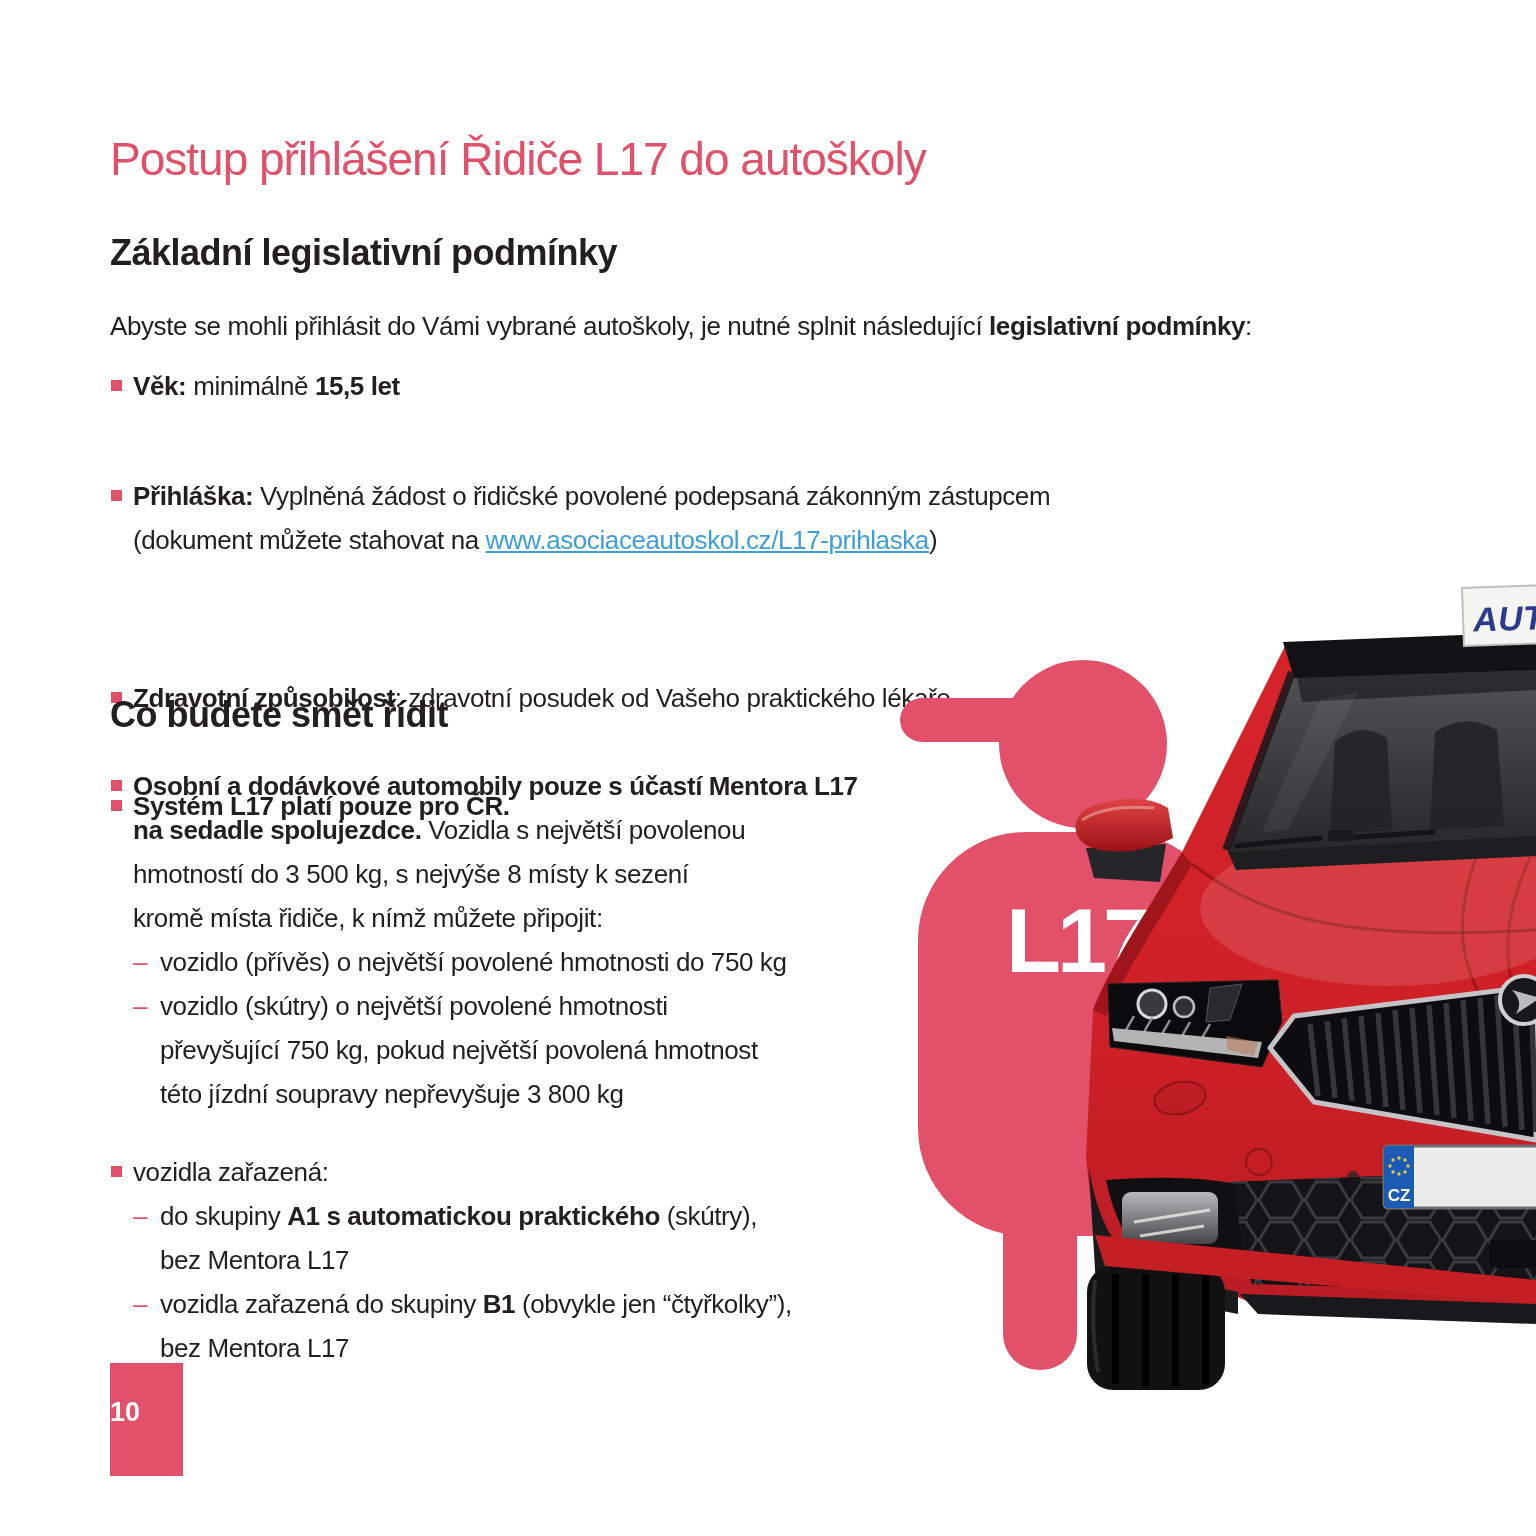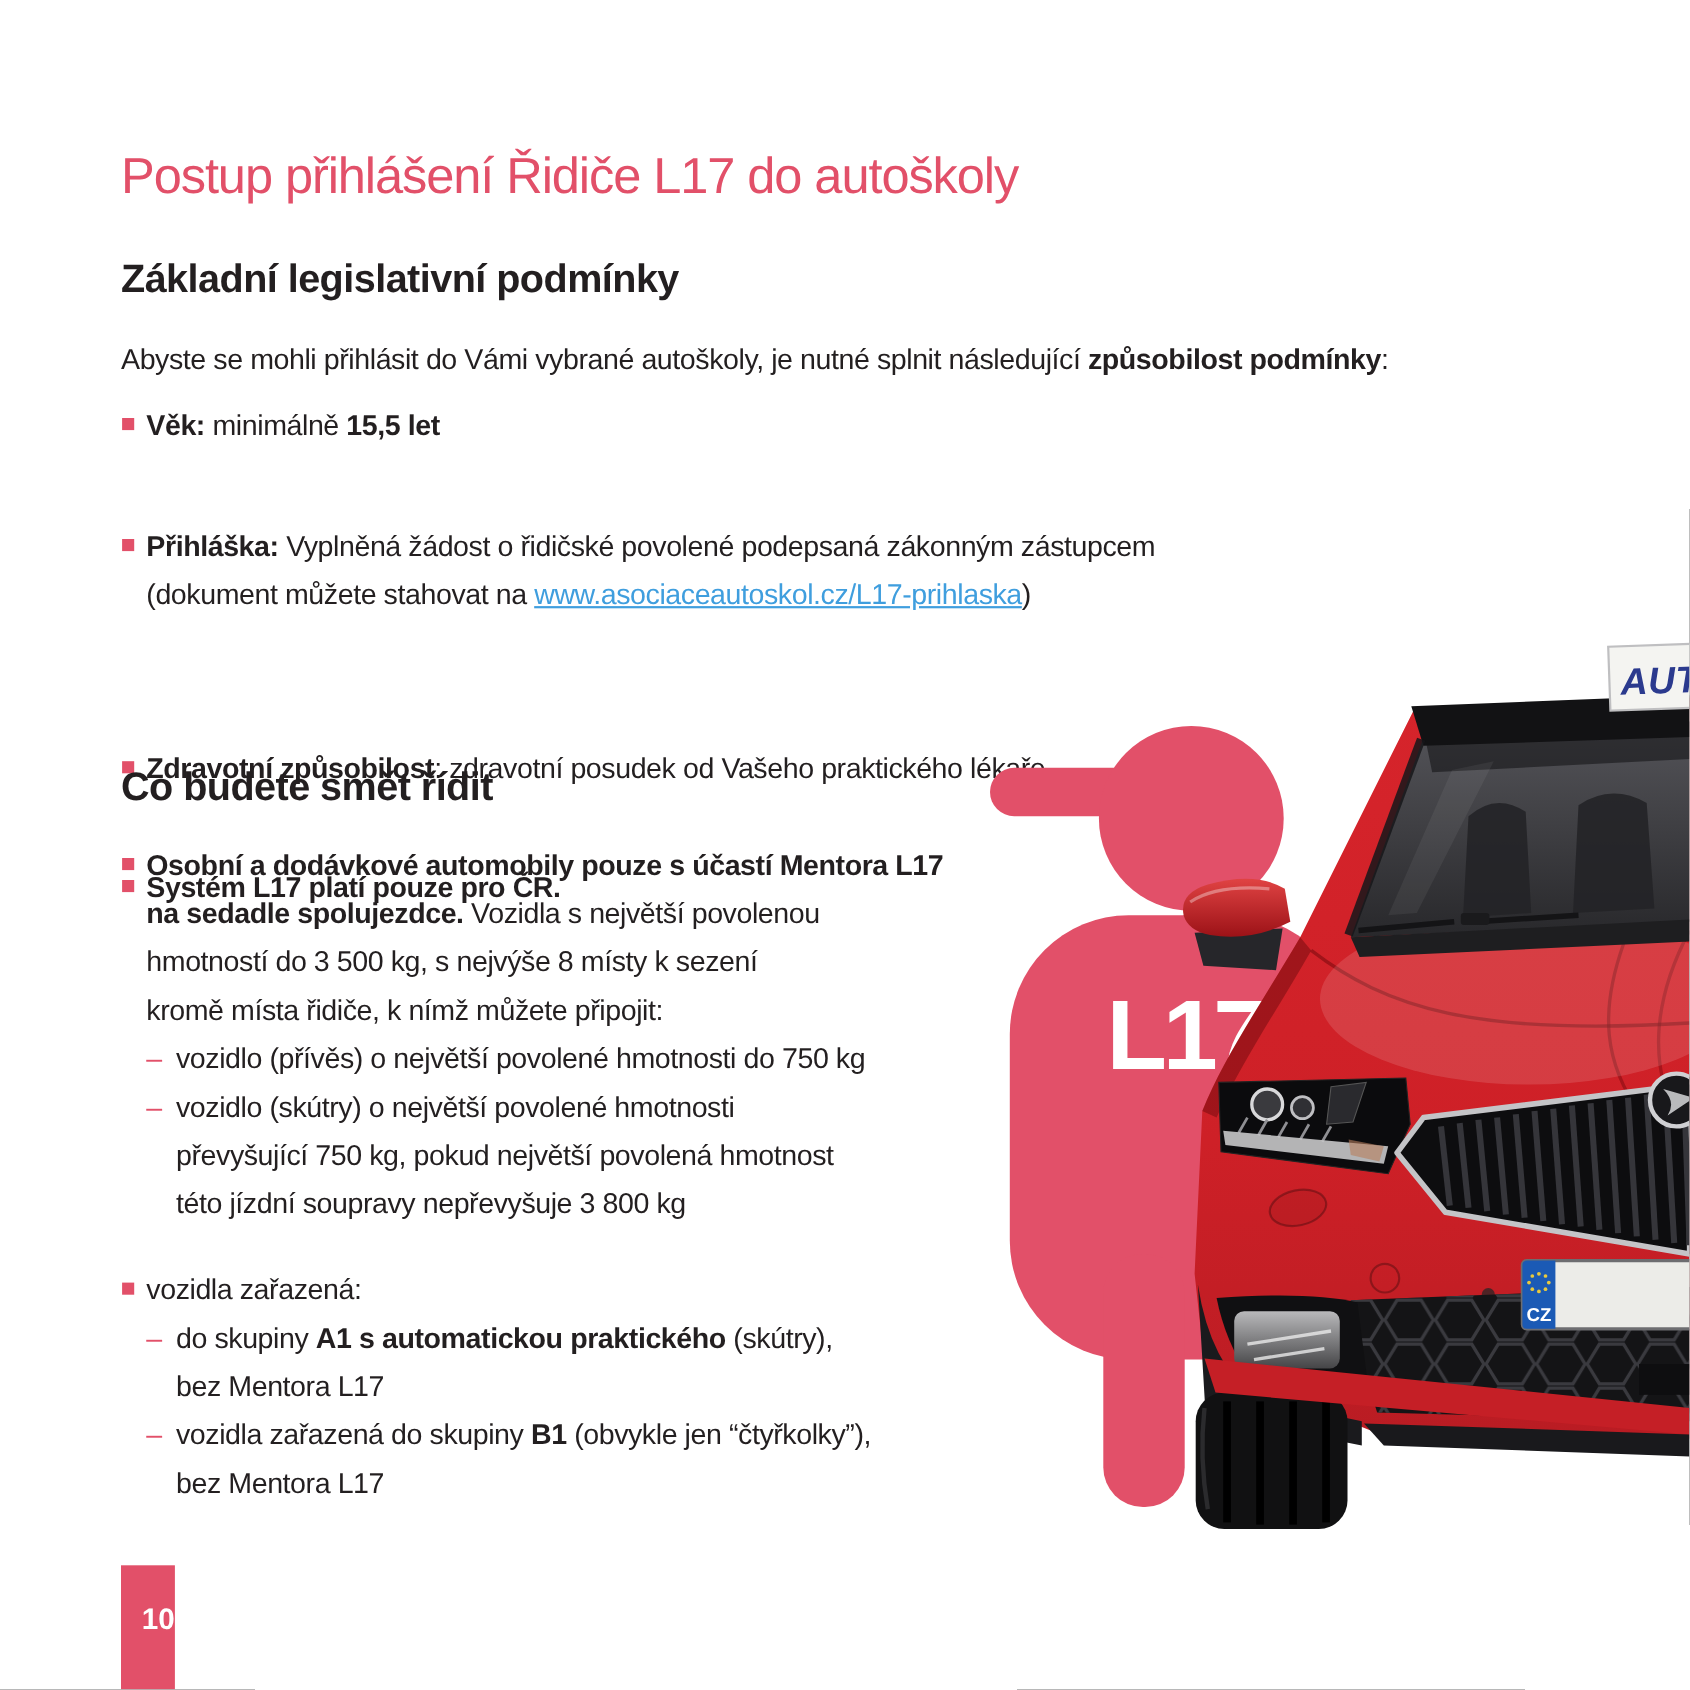--- a/index.html
+++ b/index.html
@@ -19,38 +19,38 @@
   .b { font-weight:700; }
   a.link { color:var(--link_blue, #3f9ede); text-decoration:underline; cursor:pointer; }
   .li { position:relative; padding-left:23px; }
   .sq {
     position:absolute; left:1px; top:16px; width:11px; height:11px;
     background:var(--accent, #e25069);
   }
   .dash { position:relative; margin-left:23px; padding-left:27px; }
   .dm { position:absolute; left:0; color:var(--accent, #e25069); }
   .pagebox {
-    position:absolute; left:110px; top:1423px; width:49px; height:113px;
+    position:absolute; left:110px; top:1363px; width:73px; height:113px;
     background:var(--accent, #e25069);
-    display:flex; align-items:center; justify-content:flex-end;
+    display:flex; align-items:center; justify-content:flex-start;
   }
   .pagenum { color:#ffffff; font-size:27px; font-weight:700; padding-bottom:14px; }
   .illu { position:absolute; left:890px; top:580px; width:646px; height:810px; }
 </style>
 </head>
 <body>
 
 <div class="page">
 
   <div class="abs title">Postup přihlášení Řidiče L17 do autoškoly</div>
 
   <div class="abs h2" style="top:232px">Základní legislativní podmínky</div>
 
   <div class="abs txt" style="top:304px; width:1380px">
-    <span>Abyste se mohli přihlásit do Vámi vybrané autoškoly, je nutné splnit následující </span><span class="b">způsobilost podmínky</span><span>:</span>
+    <span>Abyste se mohli přihlásit do Vámi vybrané autoškoly, je nutné splnit následující </span><span class="b">legislativní podmínky</span><span>:</span>
   </div>
 
   <div class="abs txt li" style="top:364px; width:1380px">
     <span class="sq"></span>
     <span class="b">Věk:</span><span> minimálně </span><span class="b">15,5 let</span>
   </div>
 
   <div class="abs txt li" style="top:430px; width:1380px">
     <span class="sq"></span>
     <span class="b">Přihláška:</span><span> Vyplněná žádost o řidičské povolené podepsaná zákonným zástupcem</span><br>

